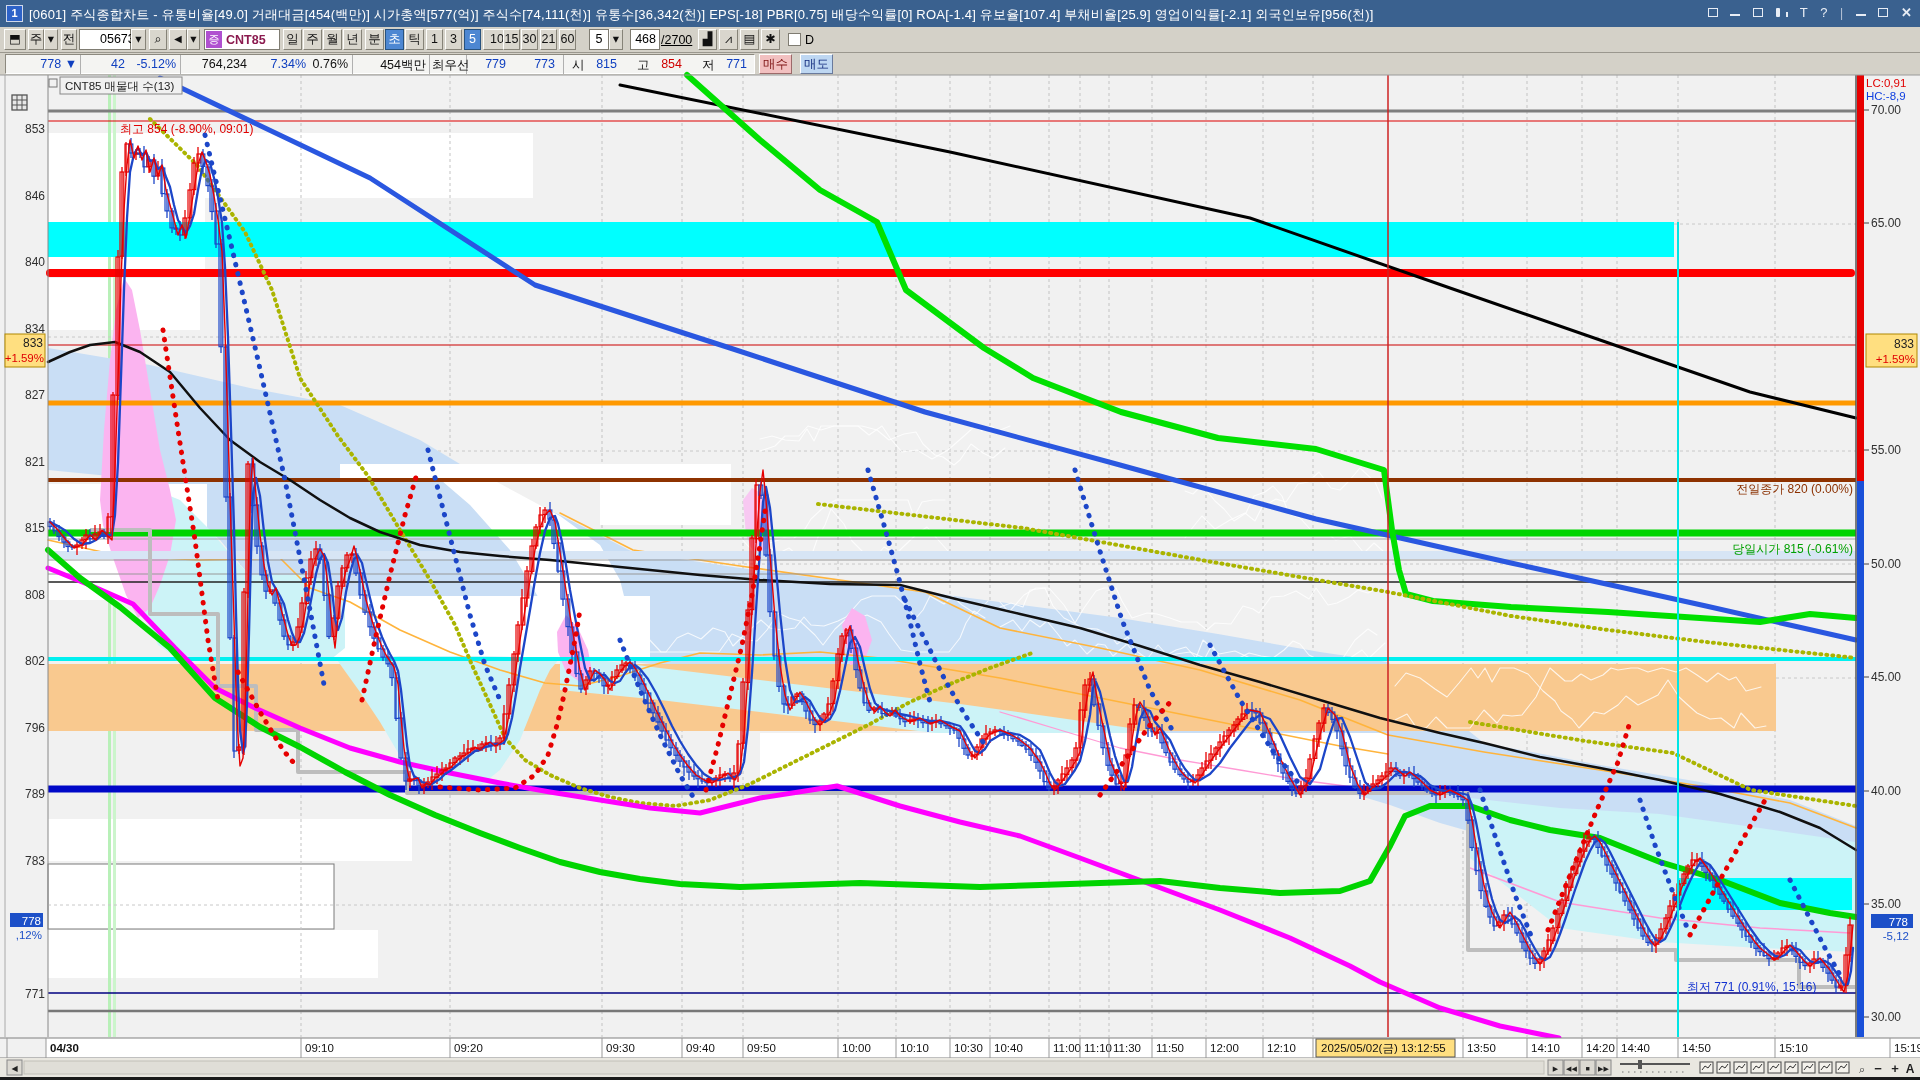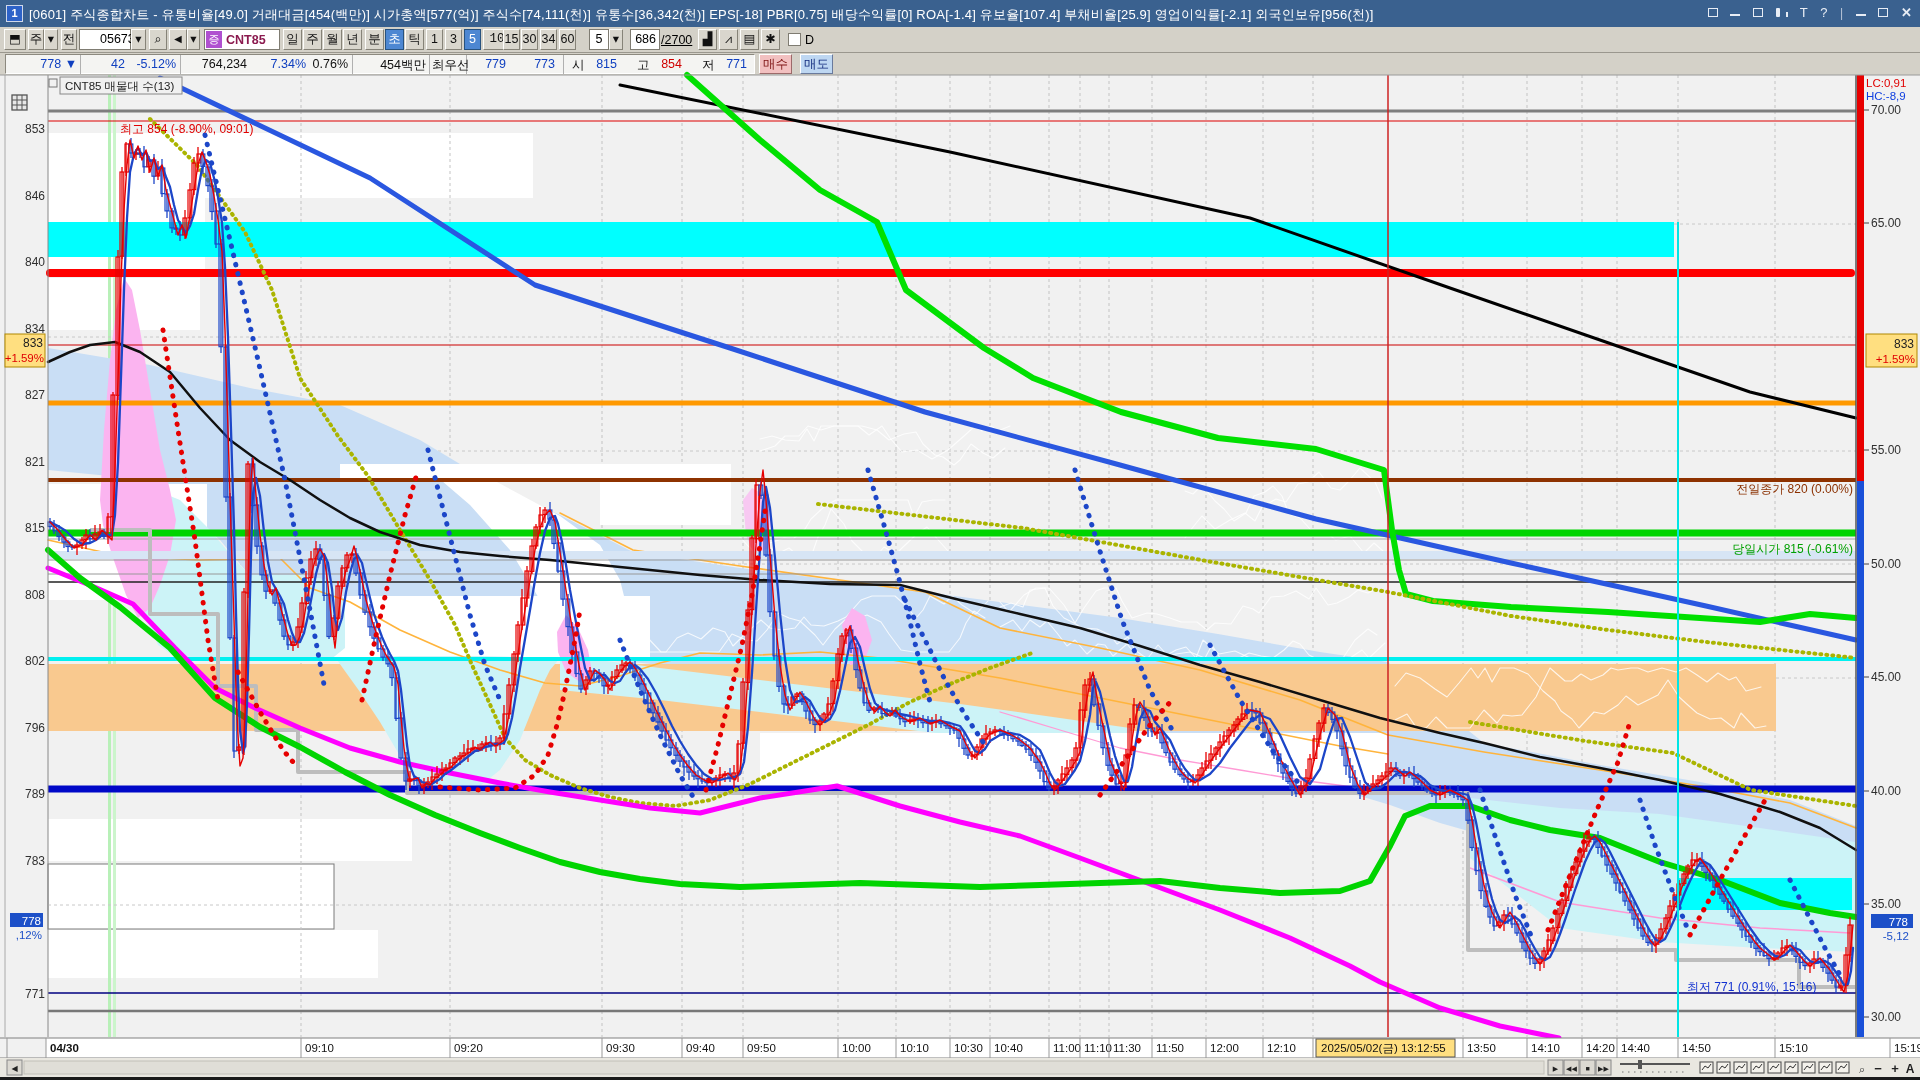--- a/index.html
+++ b/index.html
@@ -49,28 +49,28 @@
  <div class="btn" style="left:283px;width:19px;">일</div>
     <div class="btn" style="left:303px;width:19px;">주</div>
     <div class="btn" style="left:323px;width:19px;">월</div>
     <div class="btn" style="left:343px;width:19px;">년</div>
  <div class="btn" style="left:365px;width:19px;">분</div>
     <div class="btn btnsel" style="left:385px;width:19px;">초</div>
     <div class="btn" style="left:405px;width:19px;">틱</div>
  <div class="btn" style="left:426px;width:17px;">1</div>
     <div class="btn" style="left:445px;width:17px;">3</div>
     <div class="btn btnsel" style="left:464px;width:17px;">5</div>
-    <div class="btn" style="left:483px;width:28px;font-family:Liberation Mono, monospace;">10</div>
+    <div class="btn" style="left:483px;width:28px;">10</div>
     <div class="btn" style="left:503px;width:17px;">15</div>
     <div class="btn" style="left:521px;width:17px;">30</div>
-    <div class="btn" style="left:540px;width:17px;">34</div>
+    <div class="btn" style="left:540px;width:17px;">21</div>
     <div class="btn" style="left:559px;width:17px;">60</div>
  <div class="inp" style="left:589px;width:20px;text-align:center;">5</div>
     <div class="btn" style="left:609px;width:14px;">▾</div>
- <div class="inp" style="left:630px;width:30px;text-align:right;padding-right:3px;">686</div>
+ <div class="inp" style="left:630px;width:30px;text-align:right;padding-right:3px;">468</div>
     <div class="abs" style="left:661px;top:6px;font-size:12.5px;text-decoration:underline;">/2700</div>
  <div class="btn" style="left:698px;width:19px;">▟</div>
     <div class="btn" style="left:719px;width:19px;">⩘</div>
     <div class="btn" style="left:740px;width:19px;">▤</div>
     <div class="btn" style="left:761px;width:19px;">✱</div>
  <div class="inp" style="left:788px;width:13px;height:13px;top:6px;"></div>
     <div class="abs" style="left:805px;top:6px;font-size:12.5px;">D</div>
 </div>
 <div class="abs row3">
  <div class="fld" style="left:5px;width:750px;"></div>

